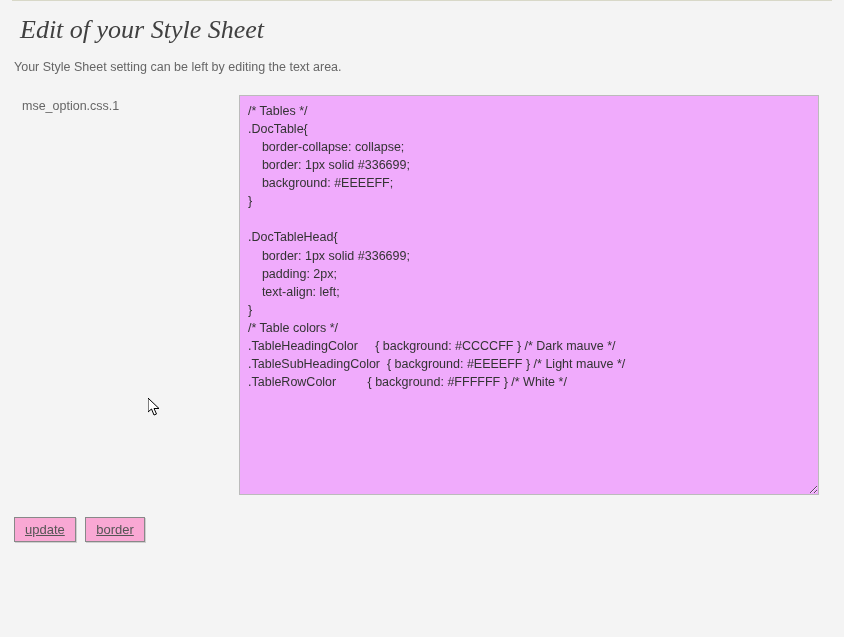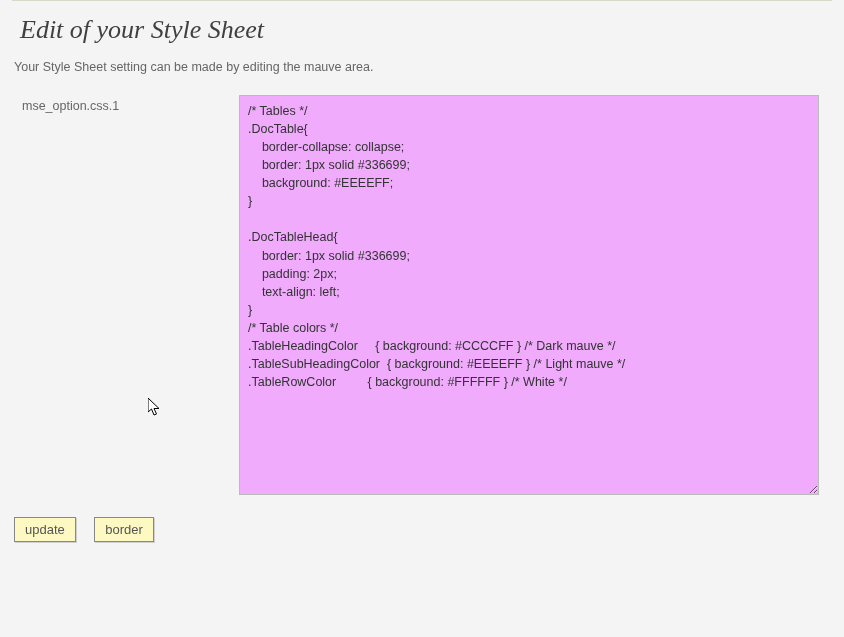--- a/index.html
+++ b/index.html
@@ -62,43 +62,44 @@
       white-space: pre;
       overflow: auto;
     }
     .button-row {
       margin: 18px 14px;
     }
     button.action {
       font-family: Verdana, Geneva, sans-serif;
       font-size: 13px;
       color: #555;
-      background: #fef9c3;
+      background: #f9a8d4;
       border: 1px solid #888;
       padding: 4px 10px;
-      margin-right: 14px;
+      margin-right: 5px;
       cursor: pointer;
       box-shadow: 1px 1px 0 rgba(0,0,0,0.15);
+      text-decoration: underline;
     }
     .cursor-arrow {
       position: absolute;
       left: 148px;
       top: 398px;
       pointer-events: none;
     }
   </style>
 </head>
 <body>
 
 <div class="top-rule"></div>
 
 <h1 class="page-title">Edit of your Style Sheet</h1>
 
 <p class="intro">
-  <span>Your Style Sheet setting can be made by editing the mauve area.</span><br>
+  <span>Your Style Sheet setting can be left by editing the text area.</span><br>
 </p>
 
 <div class="form-row">
   <div class="field-label">mse_option.css.1</div>
   <div class="field-input">
     <textarea class="css-editor" style="">/* Tables */
 .DocTable{
     border-collapse: collapse;
     border: 1px solid #336699;
     background: #EEEEFF;

